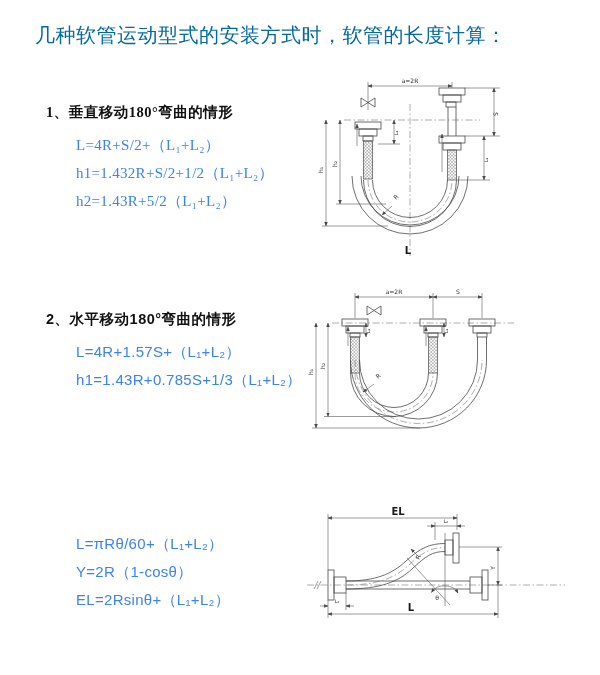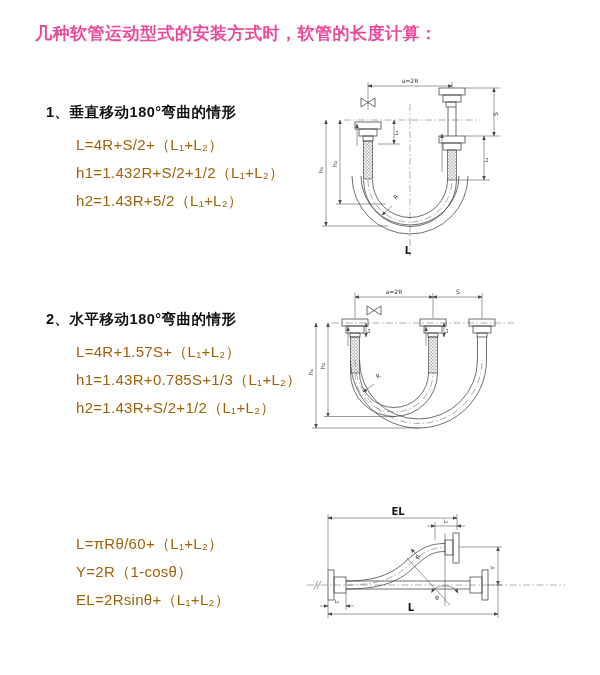--- a/index.html
+++ b/index.html
@@ -3,30 +3,30 @@
 <meta charset="utf-8">
 <style>
   html,body{margin:0;padding:0;background:#e8e8e8;}
   .page{
     position:relative;width:600px;height:675px;background:#ffffff;
     font-family:"Liberation Sans","DejaVu Sans",sans-serif;
     overflow:hidden;
   }
   .title{
     position:absolute;left:35px;top:22px;
-    font-size:17px;font-weight:700;color:#ec4899;letter-spacing:.5px;
+    font-size:20px;font-weight:400;color:#0369a1;letter-spacing:.5px;
   }
   .section{position:absolute;left:46px;}
-  .sec1{top:103px;}
+  .sec1{top:103px;font-family:Liberation Serif, serif;}
   .sec2{top:310px;}
   .sec3{top:521px;}
   .heading{font-size:14.5px;font-weight:700;color:#111;letter-spacing:.5px;}
   .formulas{margin:9px 0 0 30px;}
   .formula{
-    font-size:15px;color:#a16207;line-height:28px;height:28px;
+    font-size:15px;color:#3b82f6;line-height:28px;height:28px;
     letter-spacing:.3px;white-space:pre;
   }
   svg{position:absolute;}
   .d1{left:308px;top:66px;}
   .d2{left:308px;top:280px;}
   .d3{left:303px;top:502px;}
   .ln{stroke:#4a4a4a;stroke-width:.8;fill:none;}
   .thin{stroke:#4a4a4a;stroke-width:.55;fill:none;}
   .cl{stroke:#6a6a6a;stroke-width:.55;fill:none;stroke-dasharray:7 2.5 1.5 2.5;}
   .dim{stroke:#4a4a4a;stroke-width:.55;fill:none;}
@@ -49,21 +49,20 @@
       <div class="formula">h1=1.432R+S/2+1/2（L₁+L₂）</div>
       <div class="formula">h2=1.43R+5/2（L₁+L₂）</div>
     </div>
   </div>
 
   <div class="section sec2">
     <div class="heading">2、水平移动180°弯曲的情形</div>
     <div class="formulas">
       <div class="formula">L=4R+1.57S+（L₁+L₂）</div>
       <div class="formula">h1=1.43R+0.785S+1/3（L₁+L₂）</div>
-      <div class="formula">h2=1.43R+S/2+1/2（L₁+L₂）</div>
     </div>
   </div>
 
   <div class="section sec3">
     <div class="formulas">
       <div class="formula">L=πRθ/60+（L₁+L₂）</div>
       <div class="formula">Y=2R（1-cosθ）</div>
       <div class="formula">EL=2Rsinθ+（L₁+L₂）</div>
     </div>
   </div>

